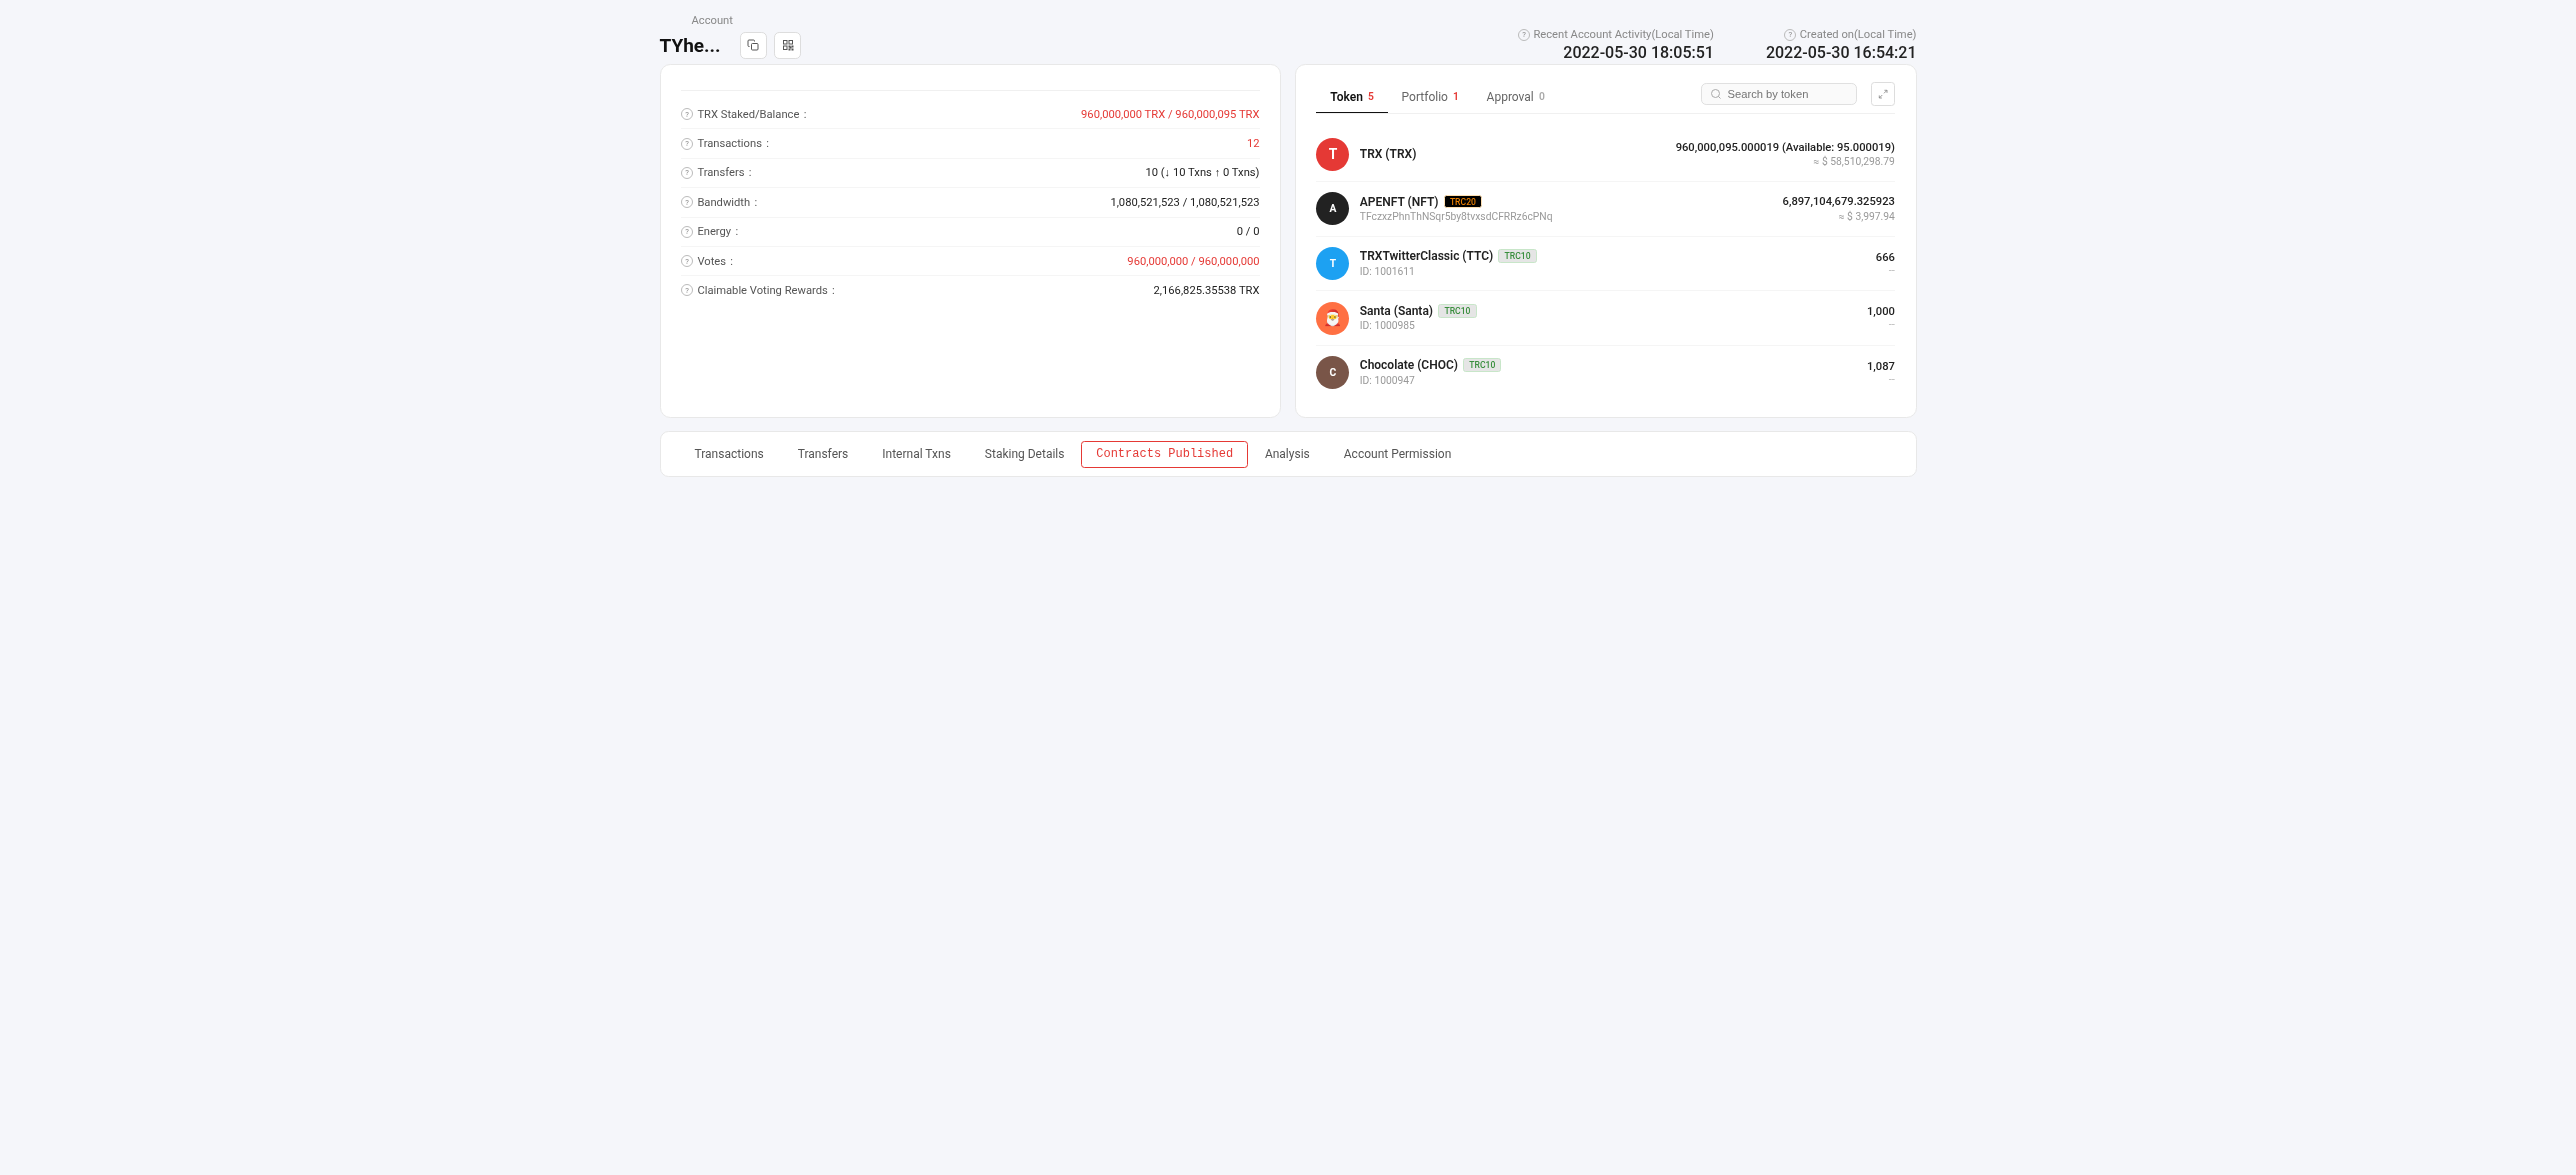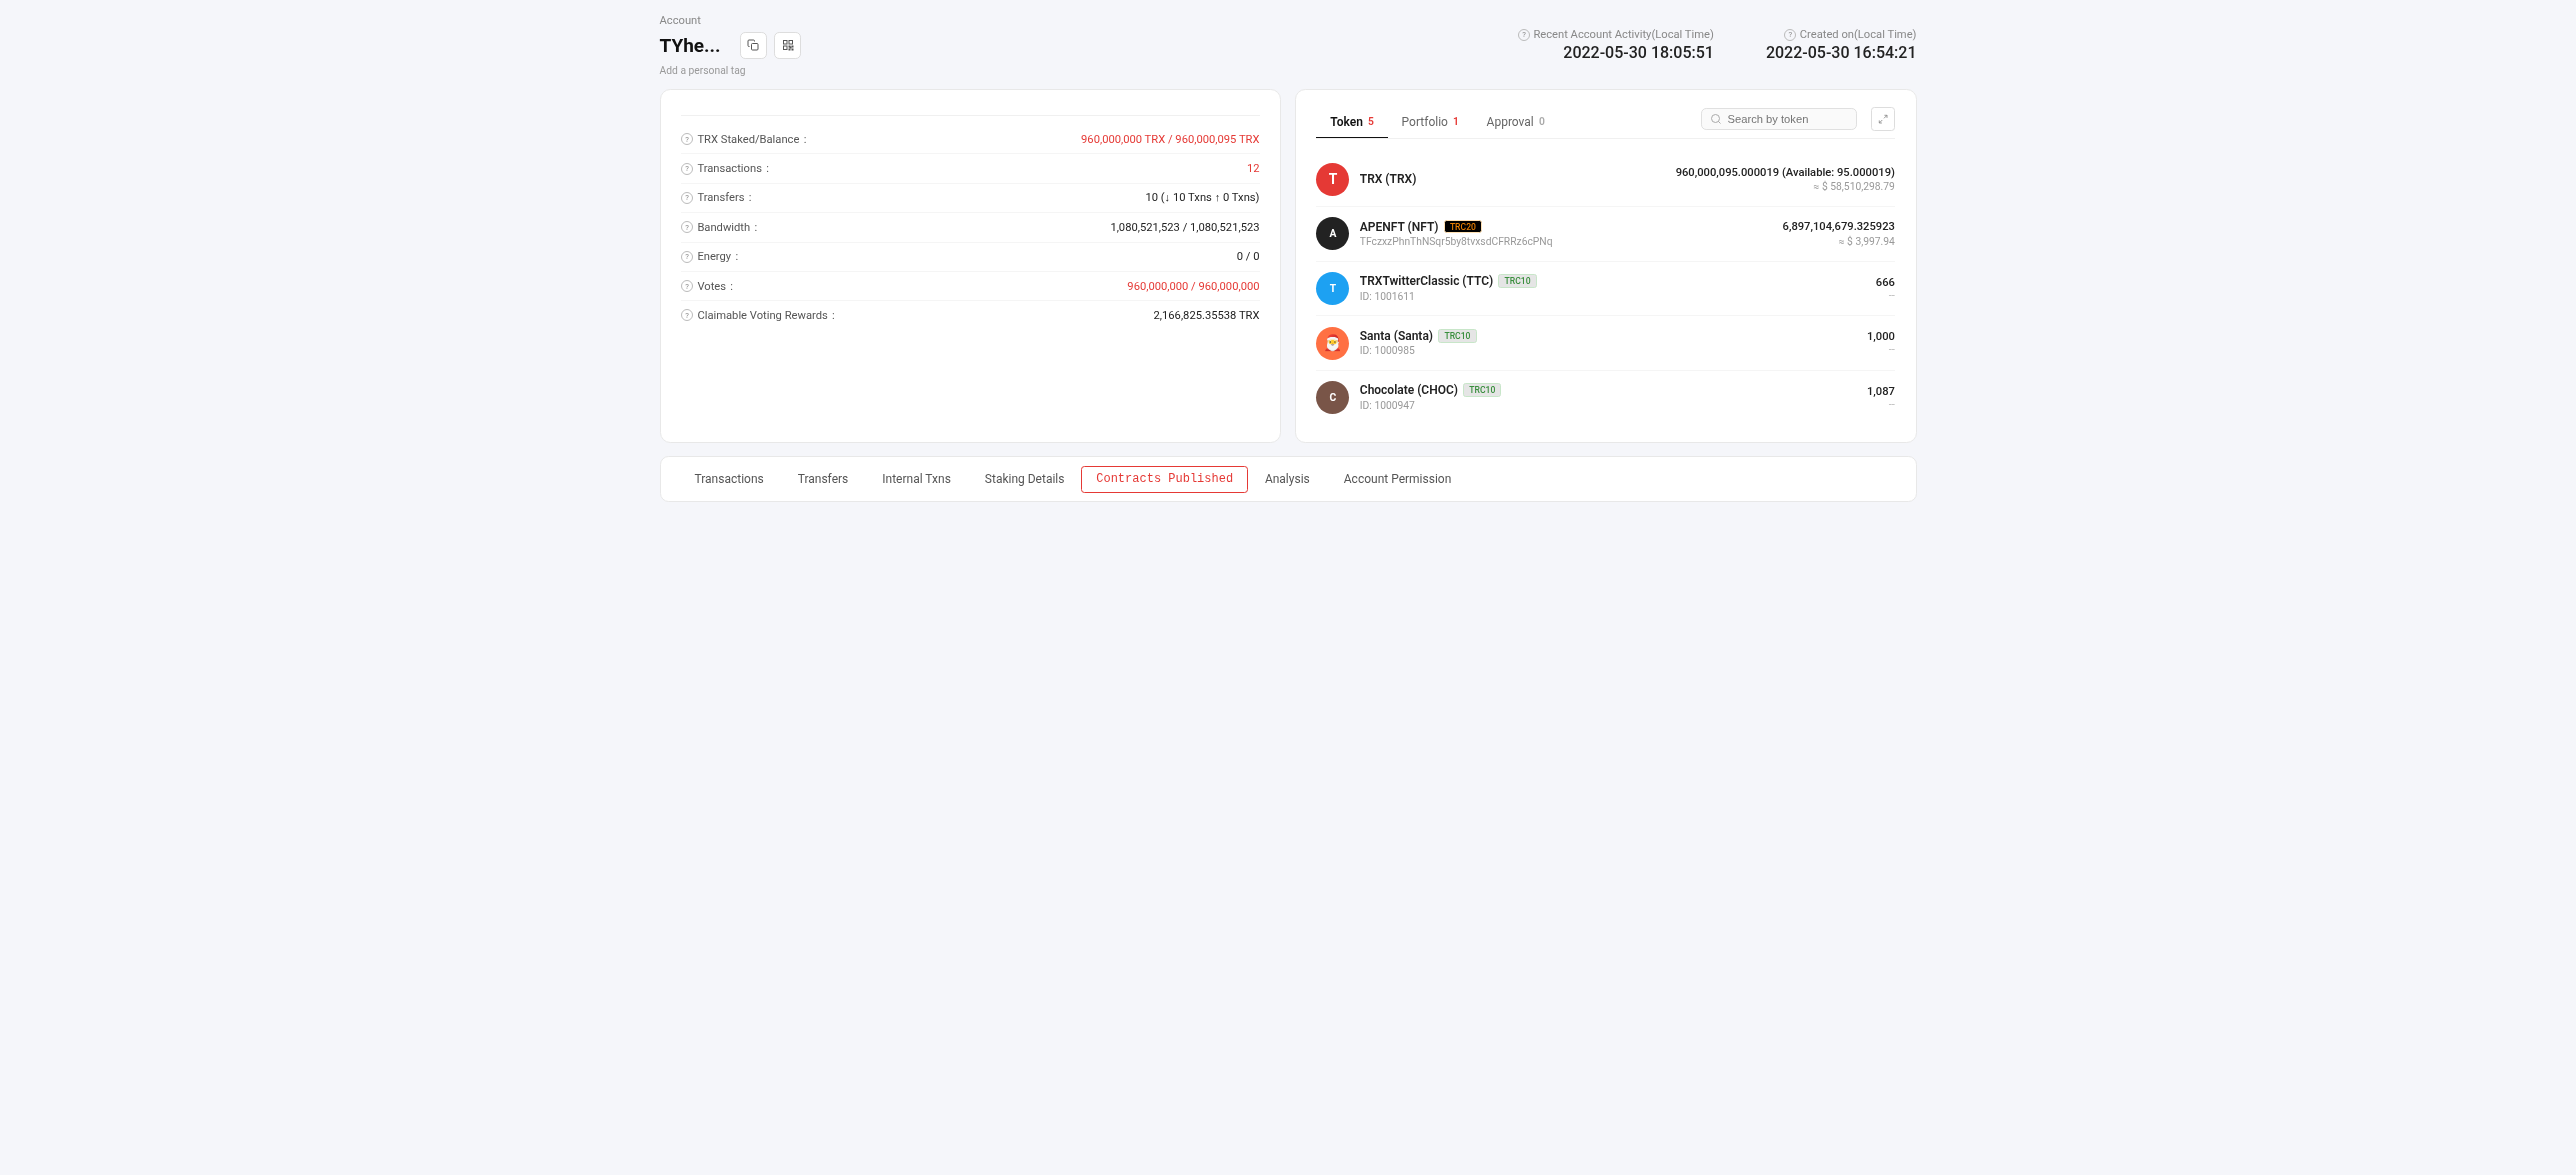--- a/index.html
+++ b/index.html
@@ -12,20 +12,21 @@
     .page-wrapper {
       max-width: 1291px;
       margin: 0 auto;
       padding: 13.8px 17px;
     }
     
     .account-label {
       font-size: 11.2px;
       color: #888;
       margin-bottom: 1.7px;
+      margin-left: 32px;
     }
     .account-header {
       display: flex;
       align-items: center;
       justify-content: space-between;
       margin-bottom: 1.7px;
     }
     .account-address {
       font-size: 19px;
       font-weight: 700;
@@ -362,21 +363,20 @@
       </div>
       <div>
         <div class="header-info-label">
           <span class="help-icon">?</span>
           <span>Created on(Local Time)</span>
         </div>
         <div class="header-info-value">2022-05-30 16:54:21</div>
       </div>
     </div>
   </div>
-  <div class="personal-tag">Add a personal tag</div>
 
   <div class="main-panels">
 
     <div class="panel">
       <hr class="divider">
 
       <div id="stats-container">
           <div class="stat-row">
     <div class="stat-label">
       <span class="help-icon">?</span>

